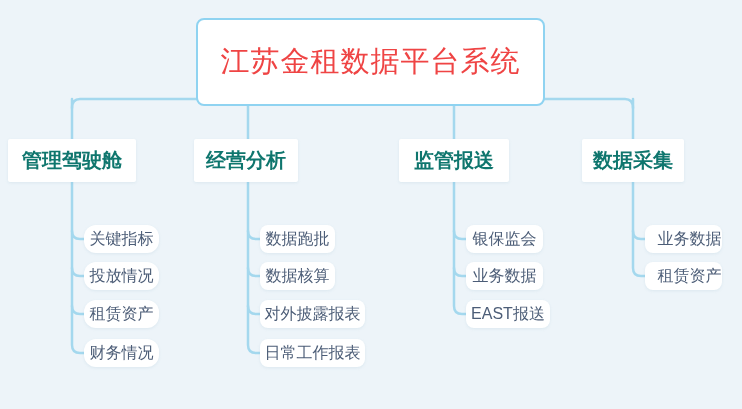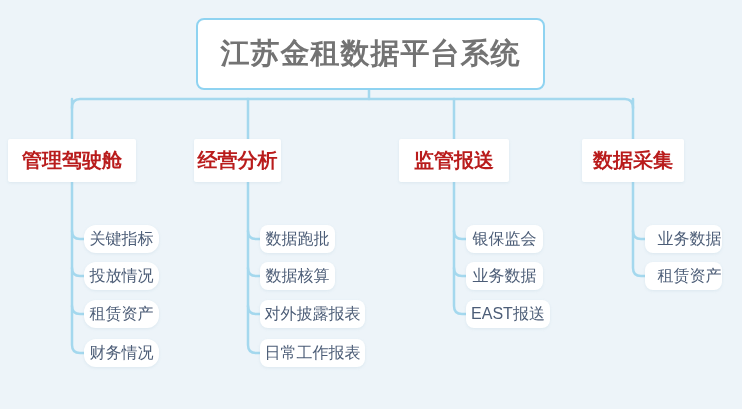--- a/index.html
+++ b/index.html
@@ -29,39 +29,39 @@
   .node {
     position: absolute;
     background: #ffffff;
     display: flex;
     align-items: center;
     justify-content: center;
     white-space: nowrap;
   }
   .root-node {
     left: 196px; top: 18px;
-    width: 349px; height: 72px;
+    width: 349px; height: 88px;
     border: 2px solid #8fd3f1;
     border-radius: 8px;
     font-size: 29px;
-    font-weight: bold;
-    color: #737373;
+    font-weight: normal;
+    color: #ef4444;
     letter-spacing: 1px;
   }
   .branch-node {
     top: 139px;
     height: 43px;
     border-radius: 2px;
     font-size: 20px;
     font-weight: bold;
-    color: #b91c1c;
+    color: #0f766e;
     box-shadow: 0 1px 3px rgba(140, 175, 200, 0.18);
   }
   .branch-1 { left: 8px;   width: 128px; }
-  .branch-2 { left: 194px; width: 87px; }
+  .branch-2 { left: 194px; width: 104px; }
   .branch-3 { left: 399px; width: 110px; }
   .branch-4 { left: 582px; width: 102px; }
   .leaf-node {
     height: 28px;
     border-radius: 8px;
     font-size: 16px;
     color: #4c5d77;
     box-shadow: 0 1px 3px rgba(140, 175, 200, 0.18);
   }
   .row-1 { top: 225px; }

